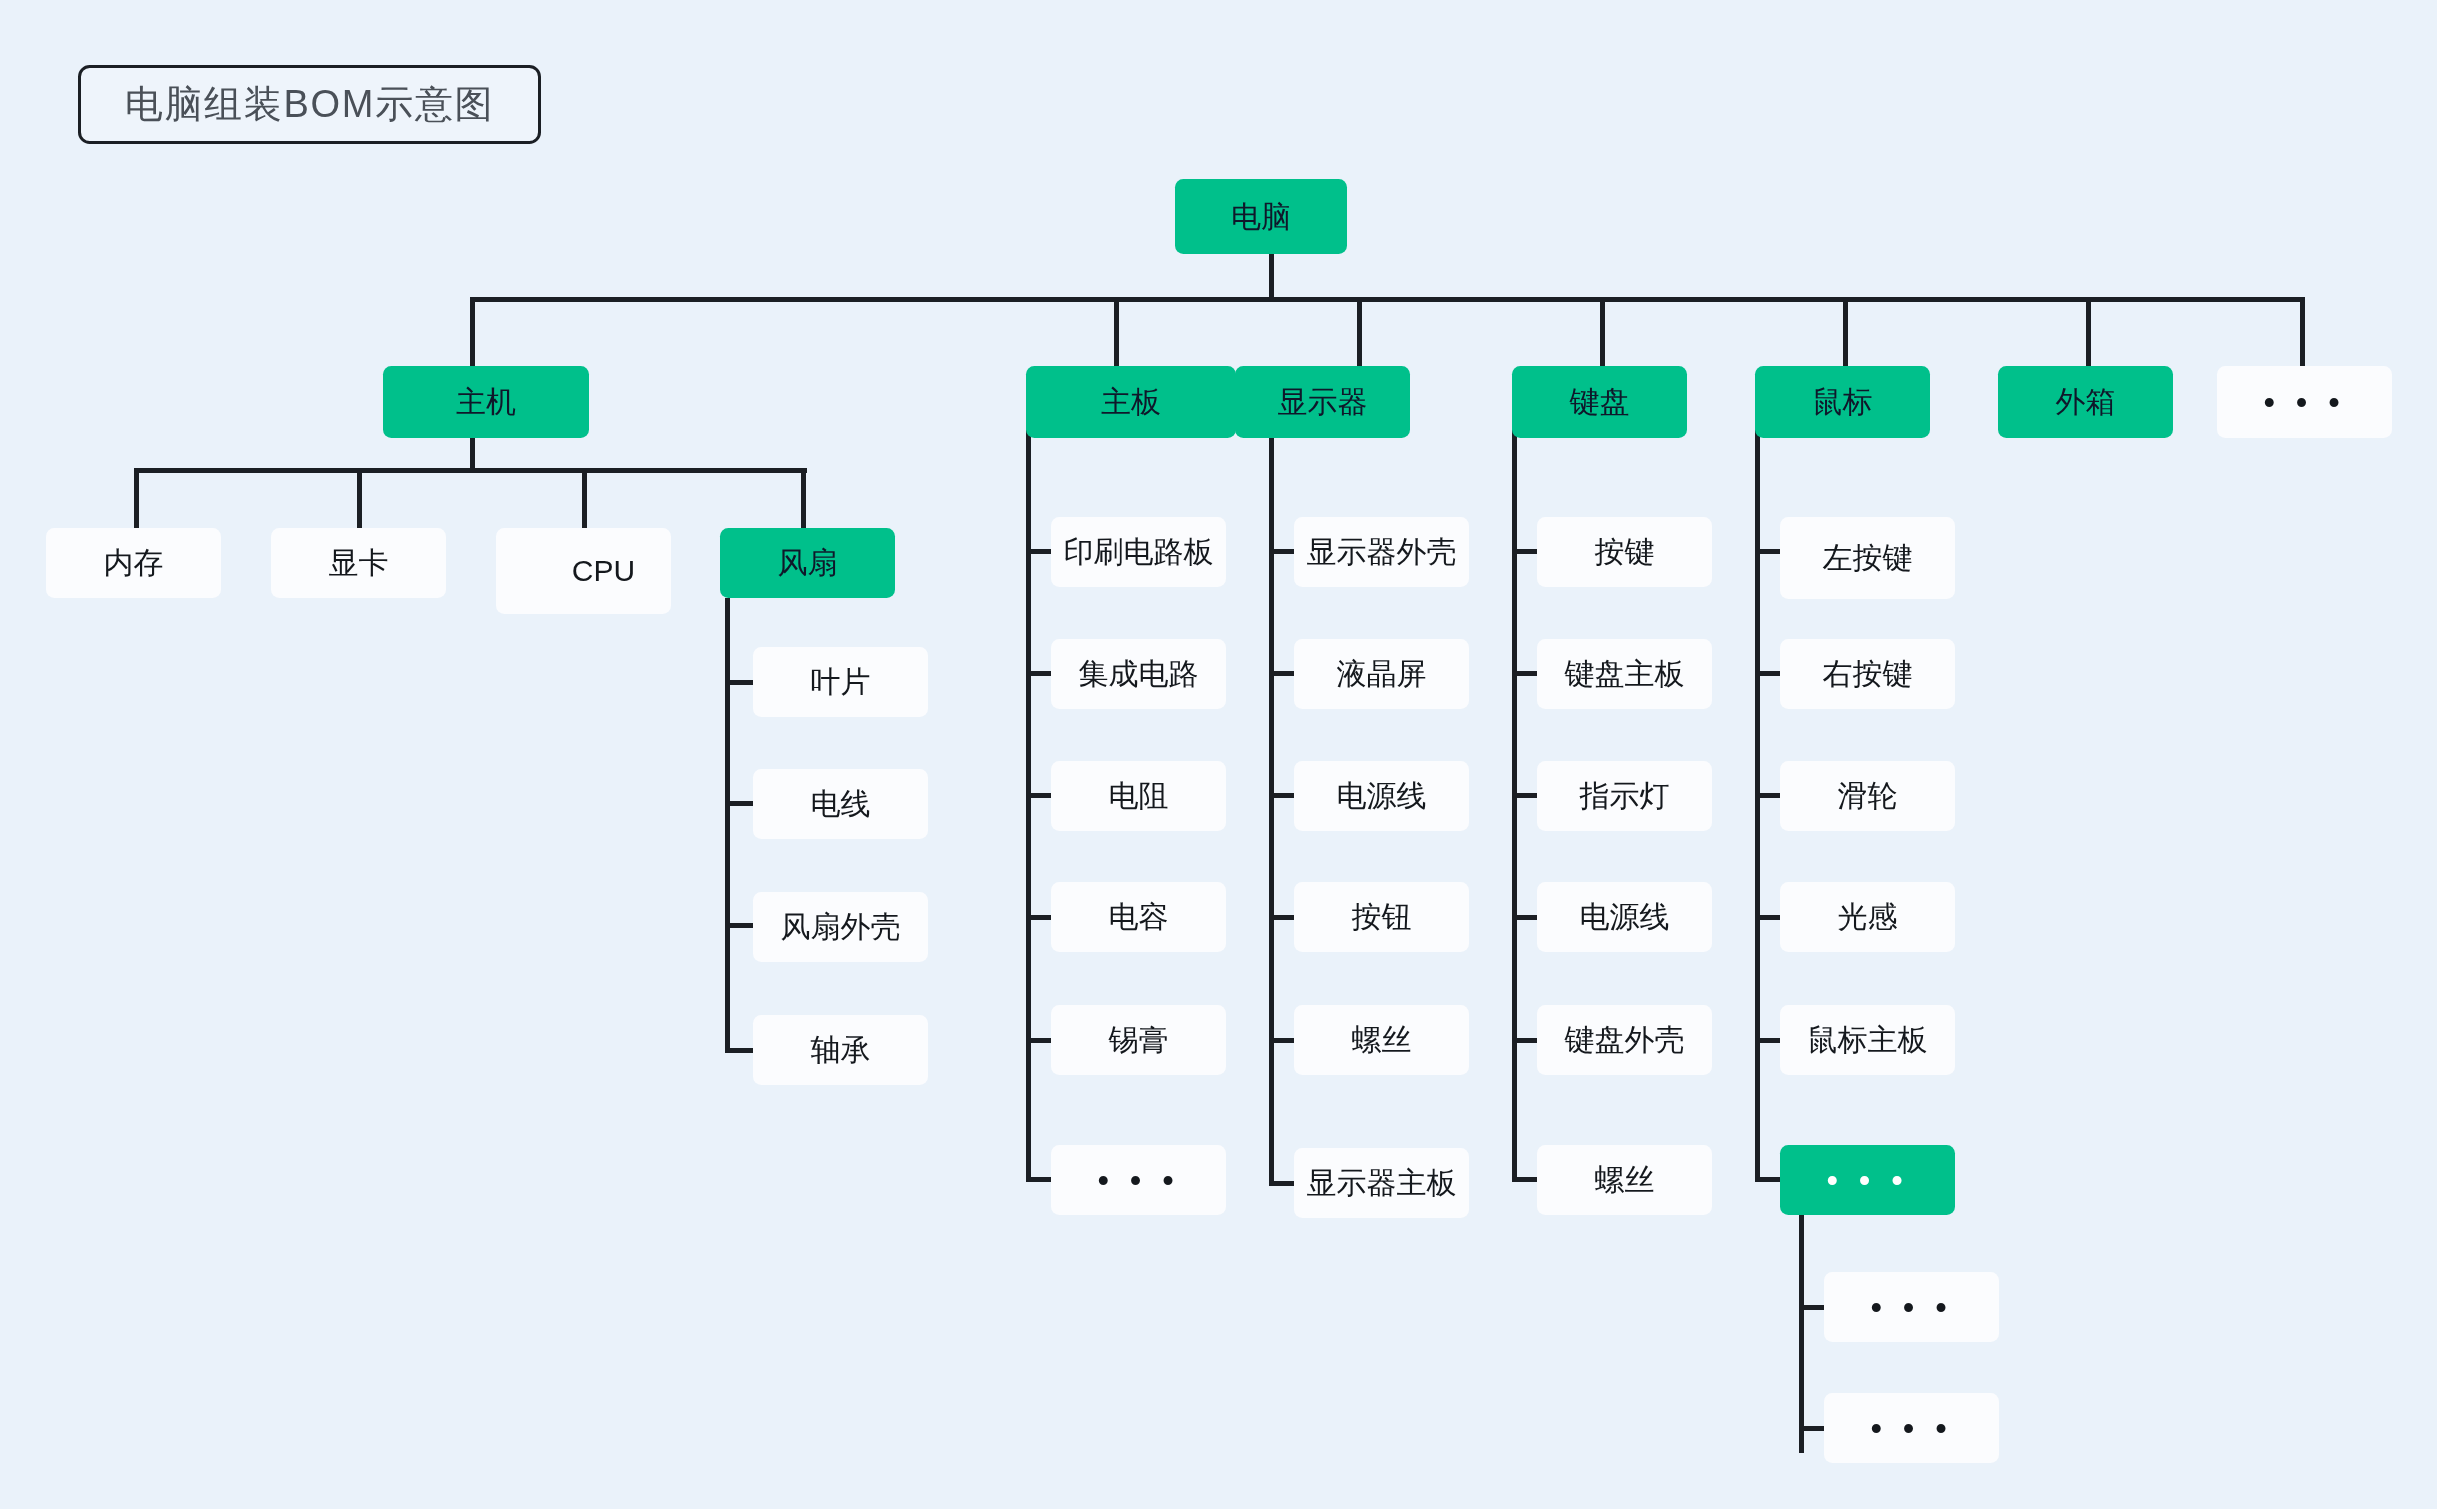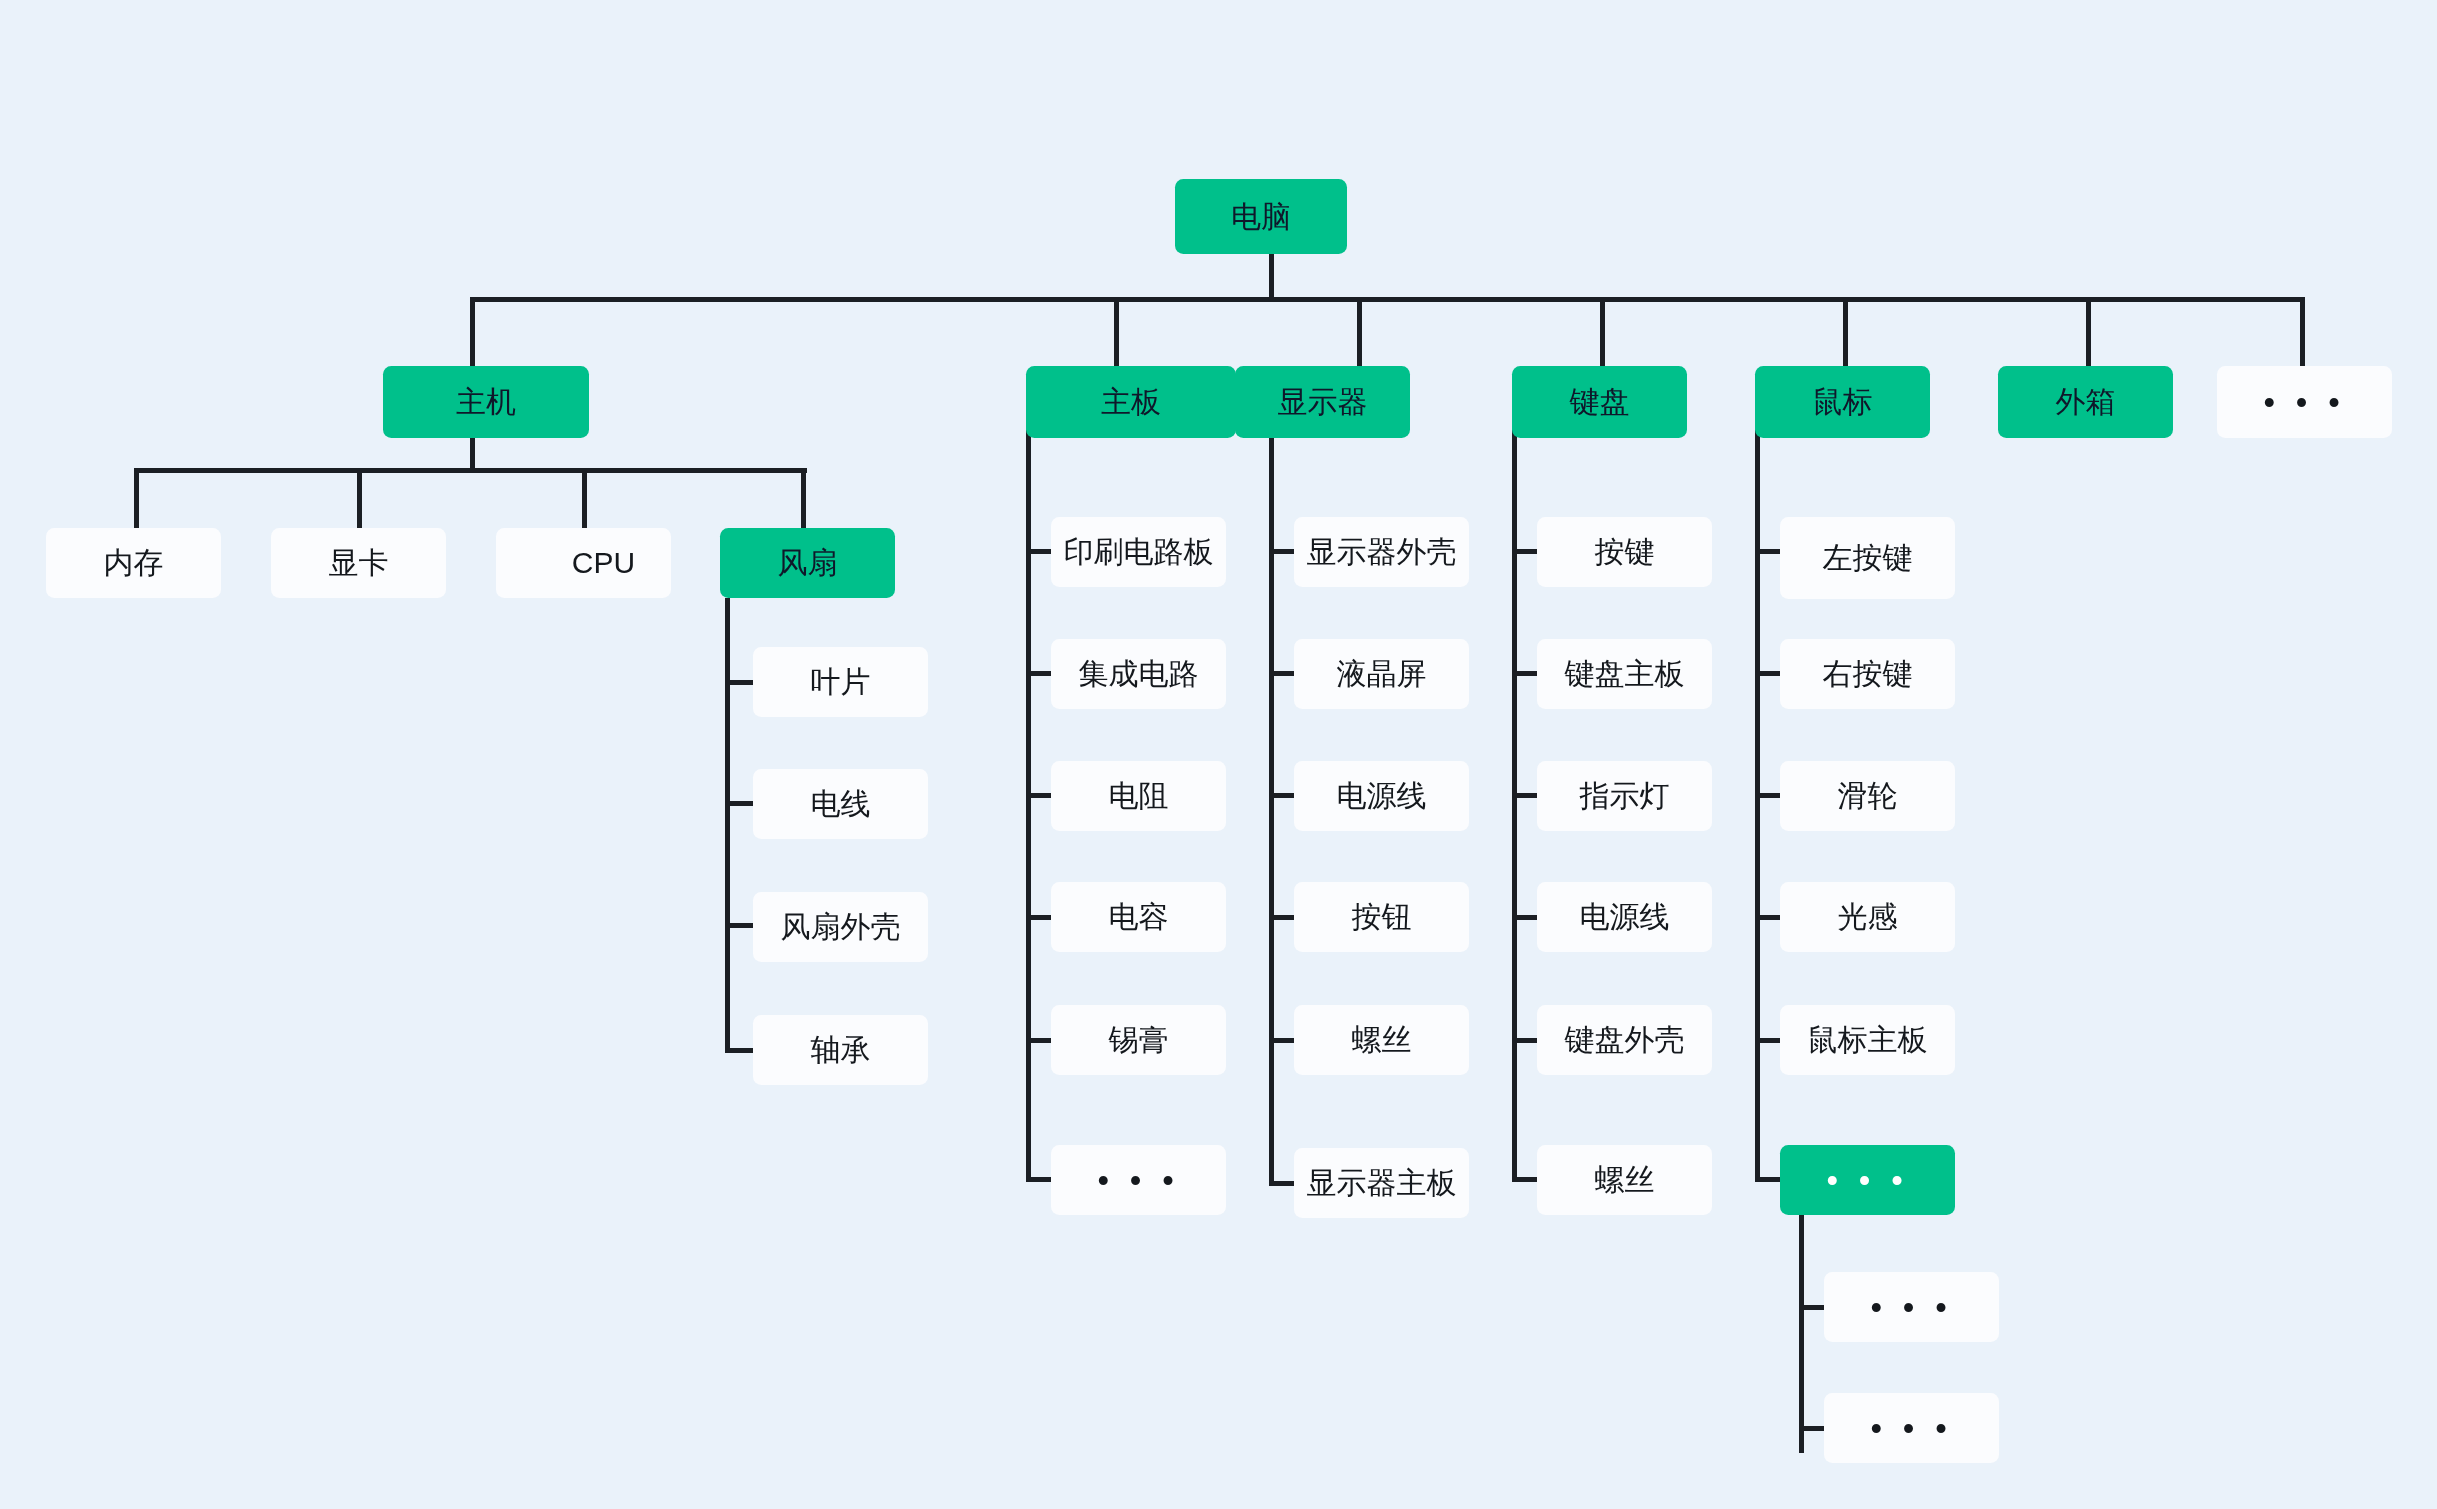--- a/index.html
+++ b/index.html
@@ -46,20 +46,23 @@
   .node.green.dots{color:#ffffff;}
 
   
   .ln{position:absolute;background:#1b1f24;}
 </style>
 </head>
 <body>
 
 <div id="canvas">
 
+  <div class="title-badge">
+    <span>电脑组装BOM示意图</span>
+  </div>
 
   <div class="ln" style="left:1269px;top:250px;width:5px;height:50px;"></div>
   <div class="ln" style="left:470px;top:297px;width:1835px;height:5px;"></div>
   <div class="ln" style="left:470px;top:297px;width:5px;height:72px;"></div>
   <div class="ln" style="left:1114px;top:297px;width:5px;height:72px;"></div>
   <div class="ln" style="left:1357px;top:297px;width:5px;height:72px;"></div>
   <div class="ln" style="left:1600px;top:297px;width:5px;height:72px;"></div>
   <div class="ln" style="left:1843px;top:297px;width:5px;height:72px;"></div>
   <div class="ln" style="left:2086px;top:297px;width:5px;height:72px;"></div>
   <div class="ln" style="left:2300px;top:297px;width:5px;height:72px;"></div>
@@ -138,21 +141,21 @@
   <div class="node white dots" style="left:2217px;top:366px;width:175px;height:72px;">
     <span>• • •</span>
   </div>
 
   <div class="node white" style="left:46px;top:528px;width:175px;height:70px;">
     <span>内存</span>
   </div>
   <div class="node white" style="left:271px;top:528px;width:175px;height:70px;">
     <span>显卡</span>
   </div>
-  <div class="node white" style="left:496px;top:528px;width:175px;height:70px;padding-left:40px;">
+  <div class="node white" style="left:496px;top:528px;width:175px;height:86px;padding-left:40px;">
     <span>CPU</span>
   </div>
   <div class="node green" style="left:720px;top:528px;width:175px;height:70px;">
     <span>风扇</span>
   </div>
 
   <div class="node white" style="left:753px;top:647px;width:175px;height:70px;">
     <span>叶片</span>
   </div>
   <div class="node white" style="left:753px;top:769px;width:175px;height:70px;">

